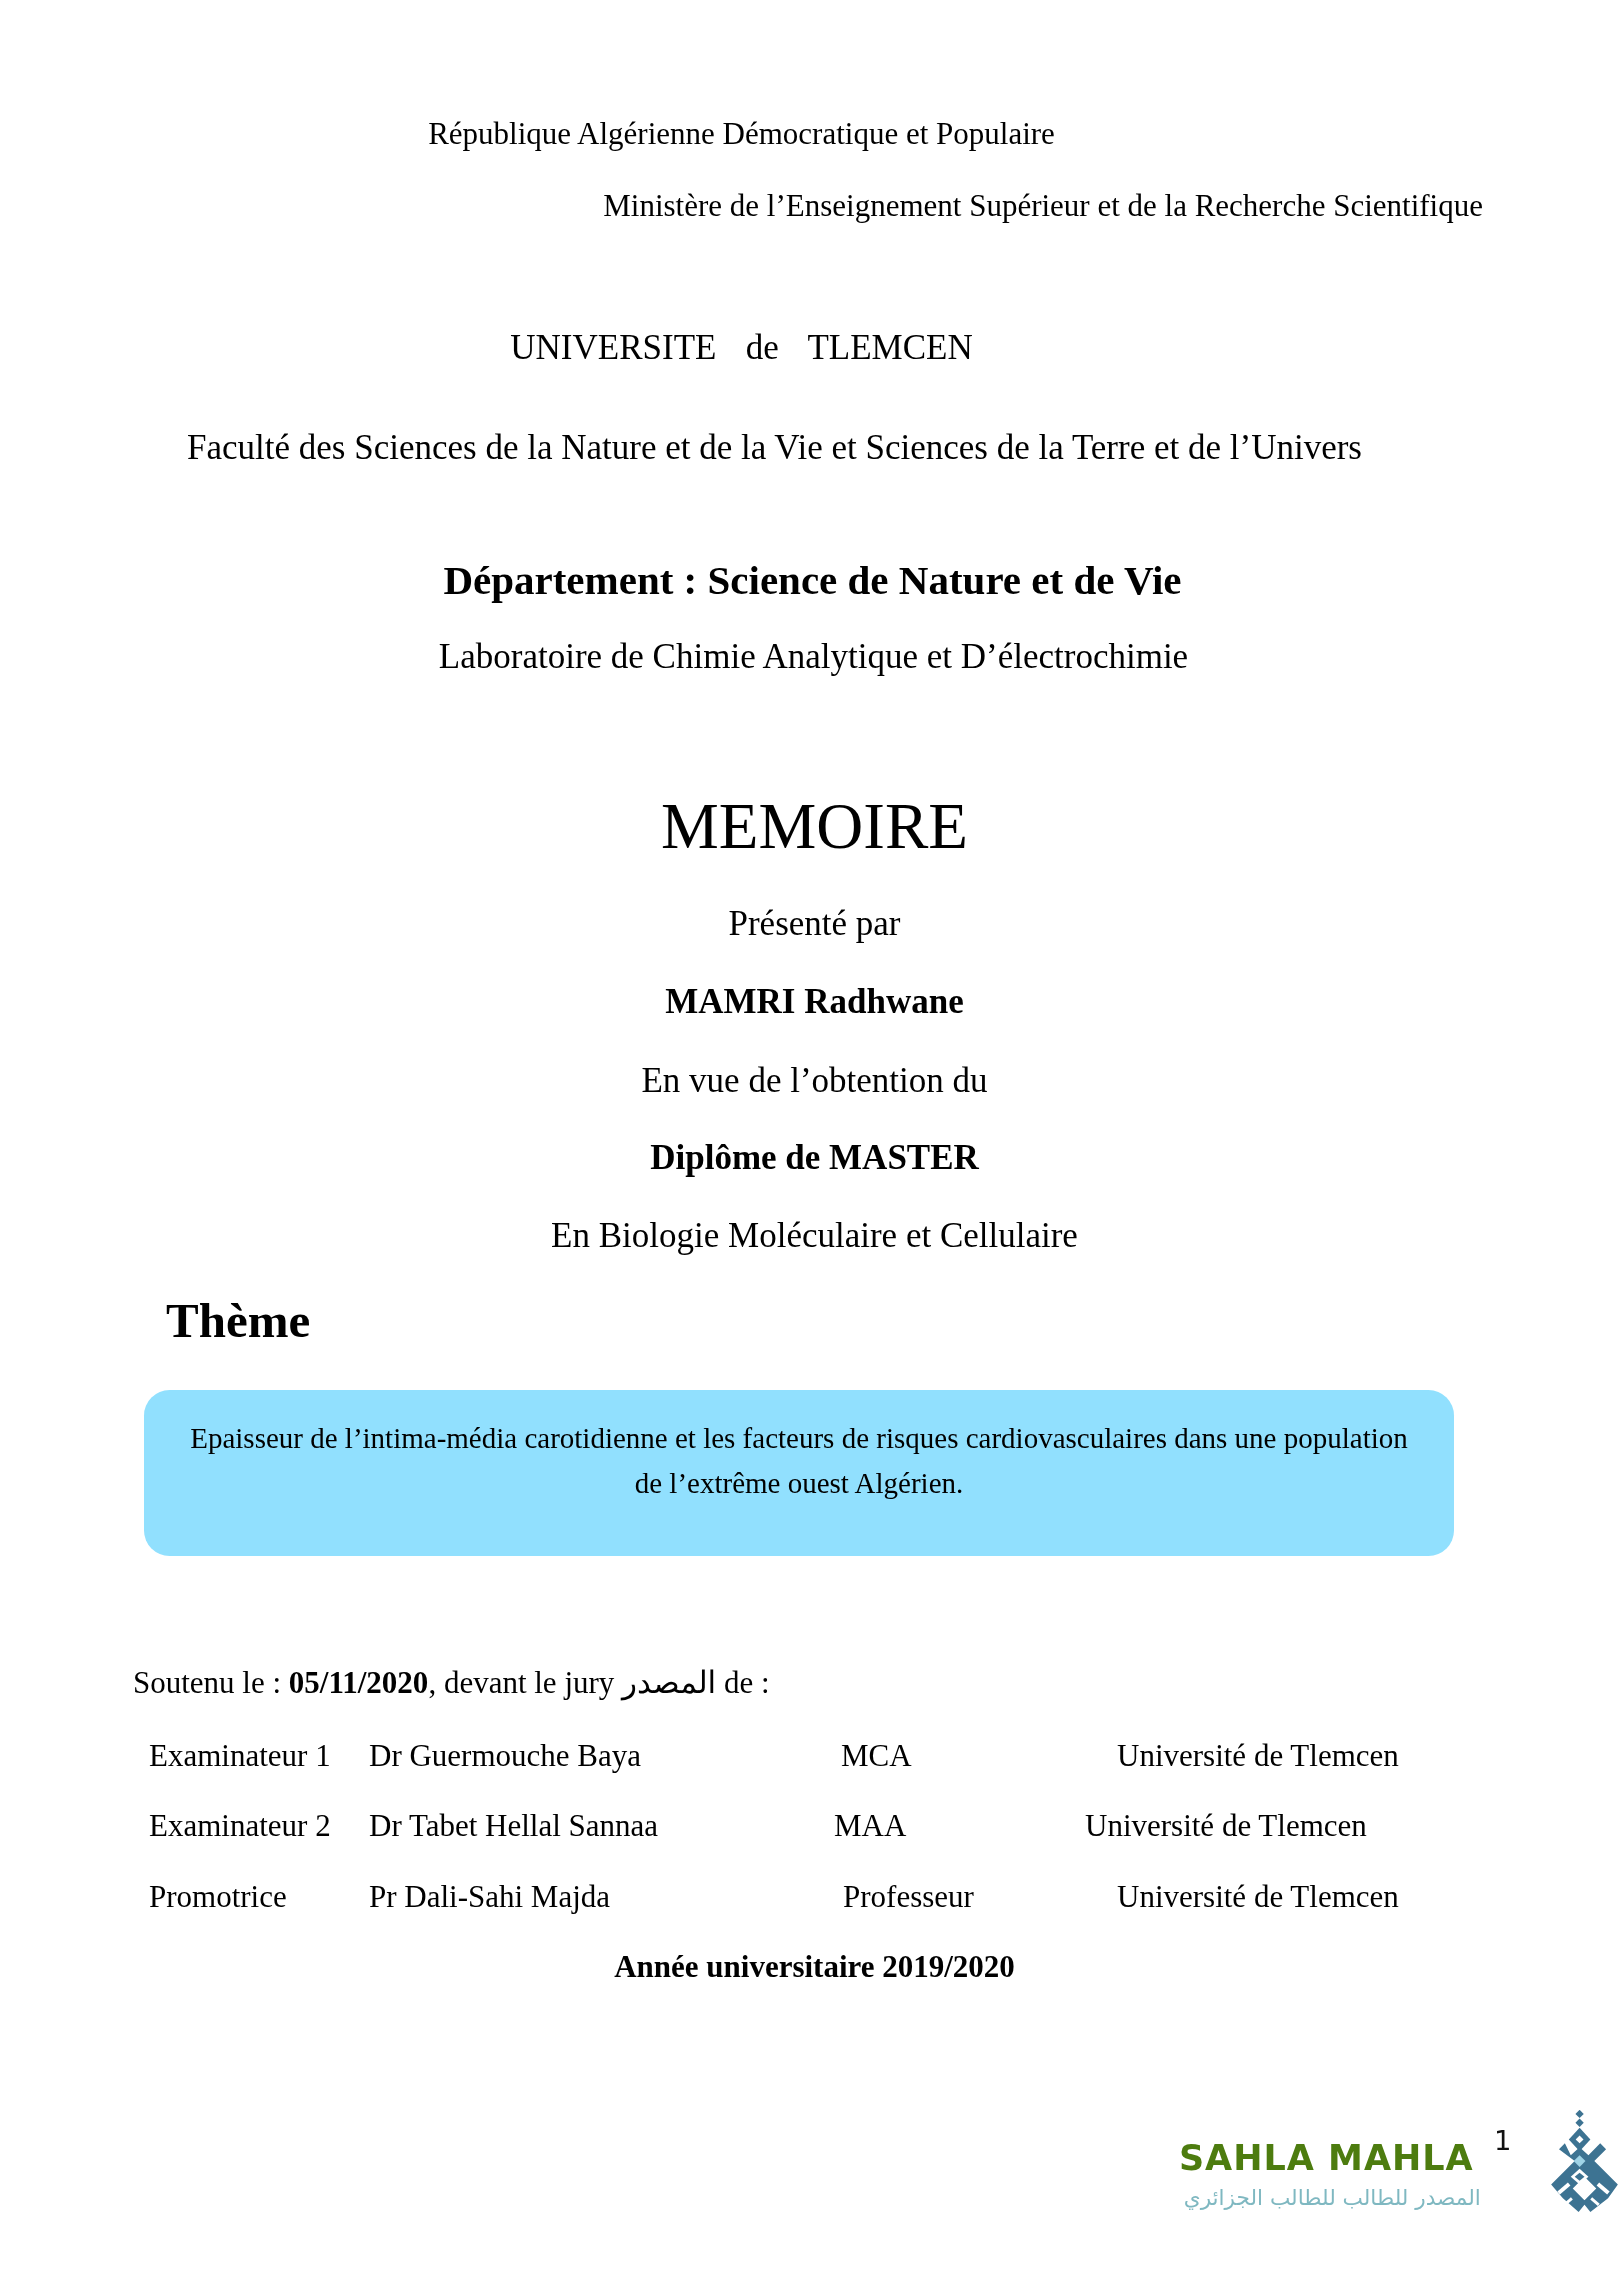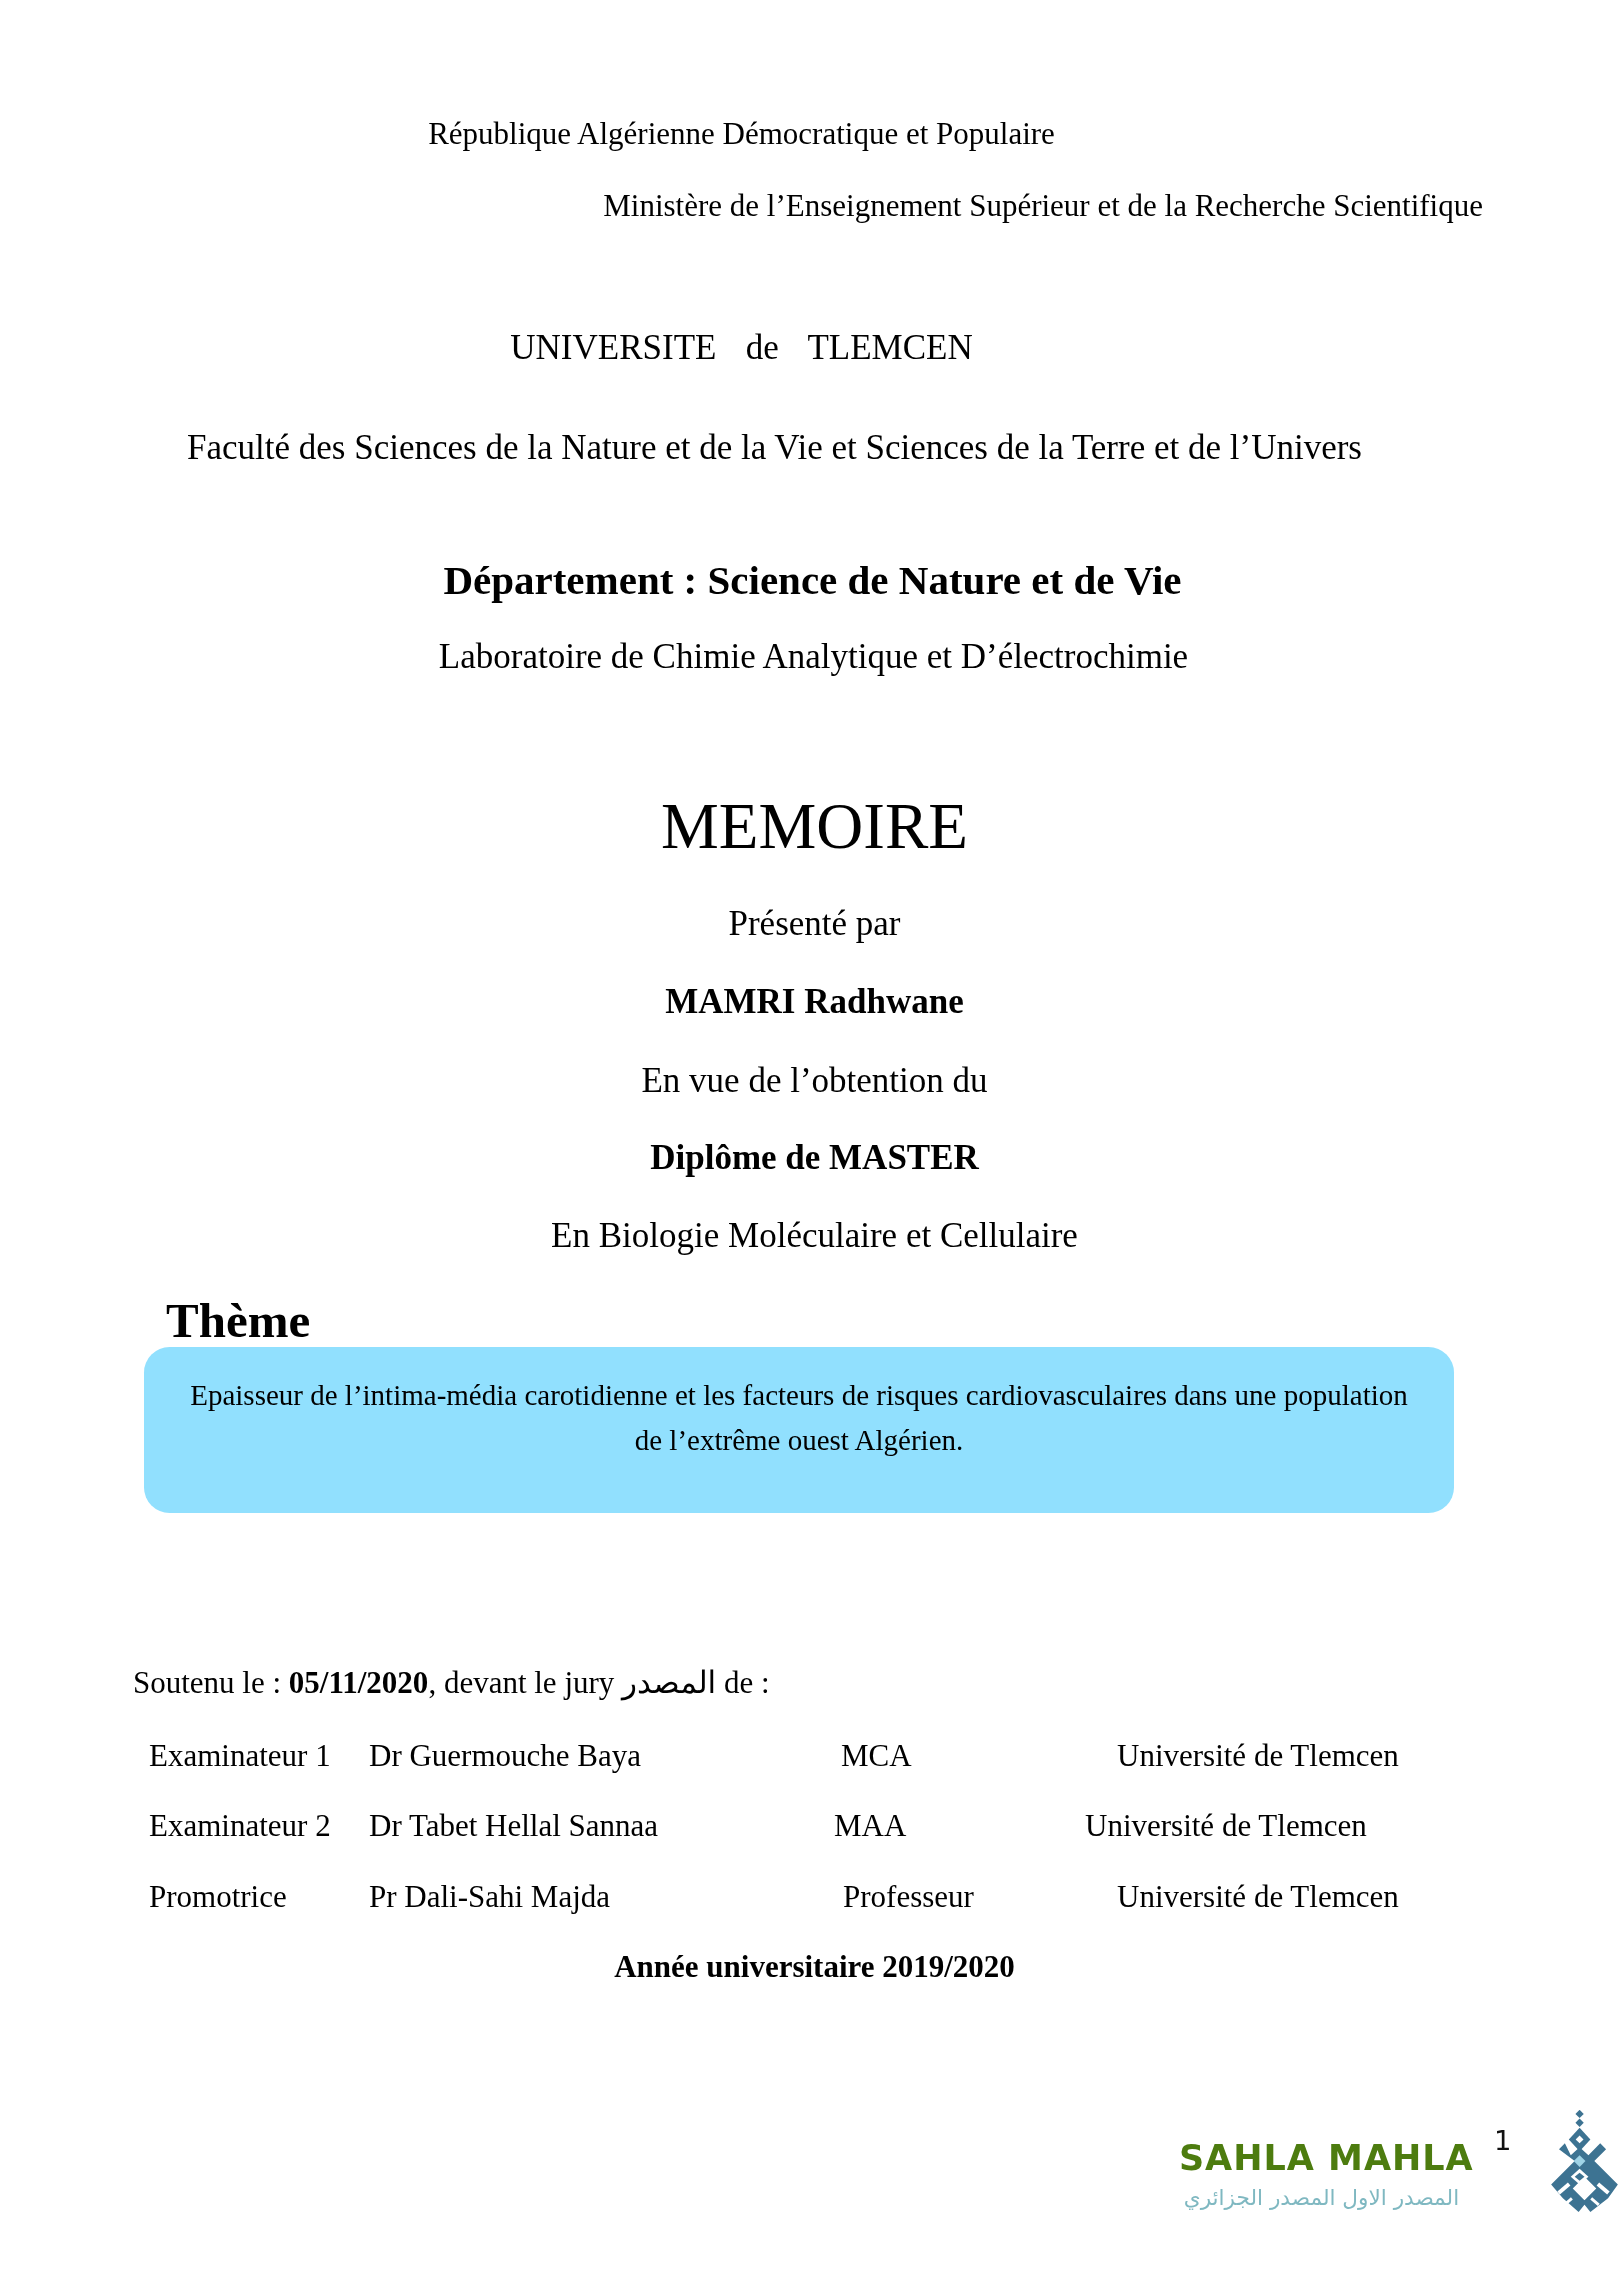--- a/index.html
+++ b/index.html
@@ -17,21 +17,21 @@
     #laboratoire{ top: 637px; font-size: 35px; left: 0; width: 1627px; }
     #memoire    { top: 789px; font-size: 65px; left: 0; width: 1629px; }
     #presente   { top: 904px; font-size: 35px; left: 0; width: 1629px; }
     #auteur     { top: 982px; font-size: 35px; left: 0; width: 1629px; }
     #envue      { top: 1061px; font-size: 35px; left: 0; width: 1629px; }
     #diplome    { top: 1138px; font-size: 35px; left: 0; width: 1629px; }
     #specialite { top: 1216px; font-size: 35px; left: 0; width: 1629px; }
 
     #theme-heading { left: 166px; top: 1292px; font-size: 49px; font-weight: bold; }
 
-    #theme-box { position: absolute; left: 144px; top: 1347px; width: 1310px; height: 166px;
+    #theme-box { position: absolute; left: 144px; top: 1390px; width: 1310px; height: 166px;
                  background: #91e0fe; border-radius: 25.5px; }
     #theme-text { position: absolute; left: 0; top: 25.5px; width: 100%; text-align: center;
                   font-size: 29px; line-height: 45px; padding: 0 35px; box-sizing: border-box; }
 
     #soutenu { left: 133px; top: 1664px; font-size: 31px; }
 
     .jury-row { position: absolute; left: 0; width: 1621px; height: 39px; font-size: 31px; }
     .jury-row span { position: absolute; top: 0; white-space: nowrap; }
     #jury-row-0 { top: 1738px; }
     #jury-row-1 { top: 1808px; }
@@ -94,21 +94,21 @@
   <span class="c-role">Promotrice</span>
   <span class="c-name">Pr Dali-Sahi Majda</span>
   <span style="left:843px;">Professeur</span>
   <span style="left:1117px;">Université de Tlemcen</span>
 </div>
 
 <div id="annee" class="line">Année universitaire 2019/2020</div>
 
 <div id="logo">
   <div id="logo-title">SAHLA MAHLA</div>
-  <div id="logo-sub">المصدر الاول المصدر الجزائري</div>
+  <div id="logo-sub">المصدر للطالب للطالب الجزائري</div>
   <svg id="logo-icon" viewBox="0 0 72 106">
 
     <rect x="28" y="1" width="6" height="6" transform="rotate(45 31 4)" fill="#3d7392"></rect>
     <rect x="28" y="10" width="6" height="6" transform="rotate(45 31 13)" fill="#3d7392"></rect>
 
     <polygon points="31,18 42,30 31,42 20,30" fill="#3d7392"></polygon>
     <polygon points="31,26 35,30 31,34 27,30" fill="#ffffff"></polygon>
 
     <polygon points="10,40 26,52 14,64 2,76 14,90 30,104 38,94 24,80 36,68 48,80 34,94 42,104 60,90 70,76 58,64 46,52 58,40 52,34 40,46 31,38 22,46 16,34" fill="#3d7392"></polygon>
 

